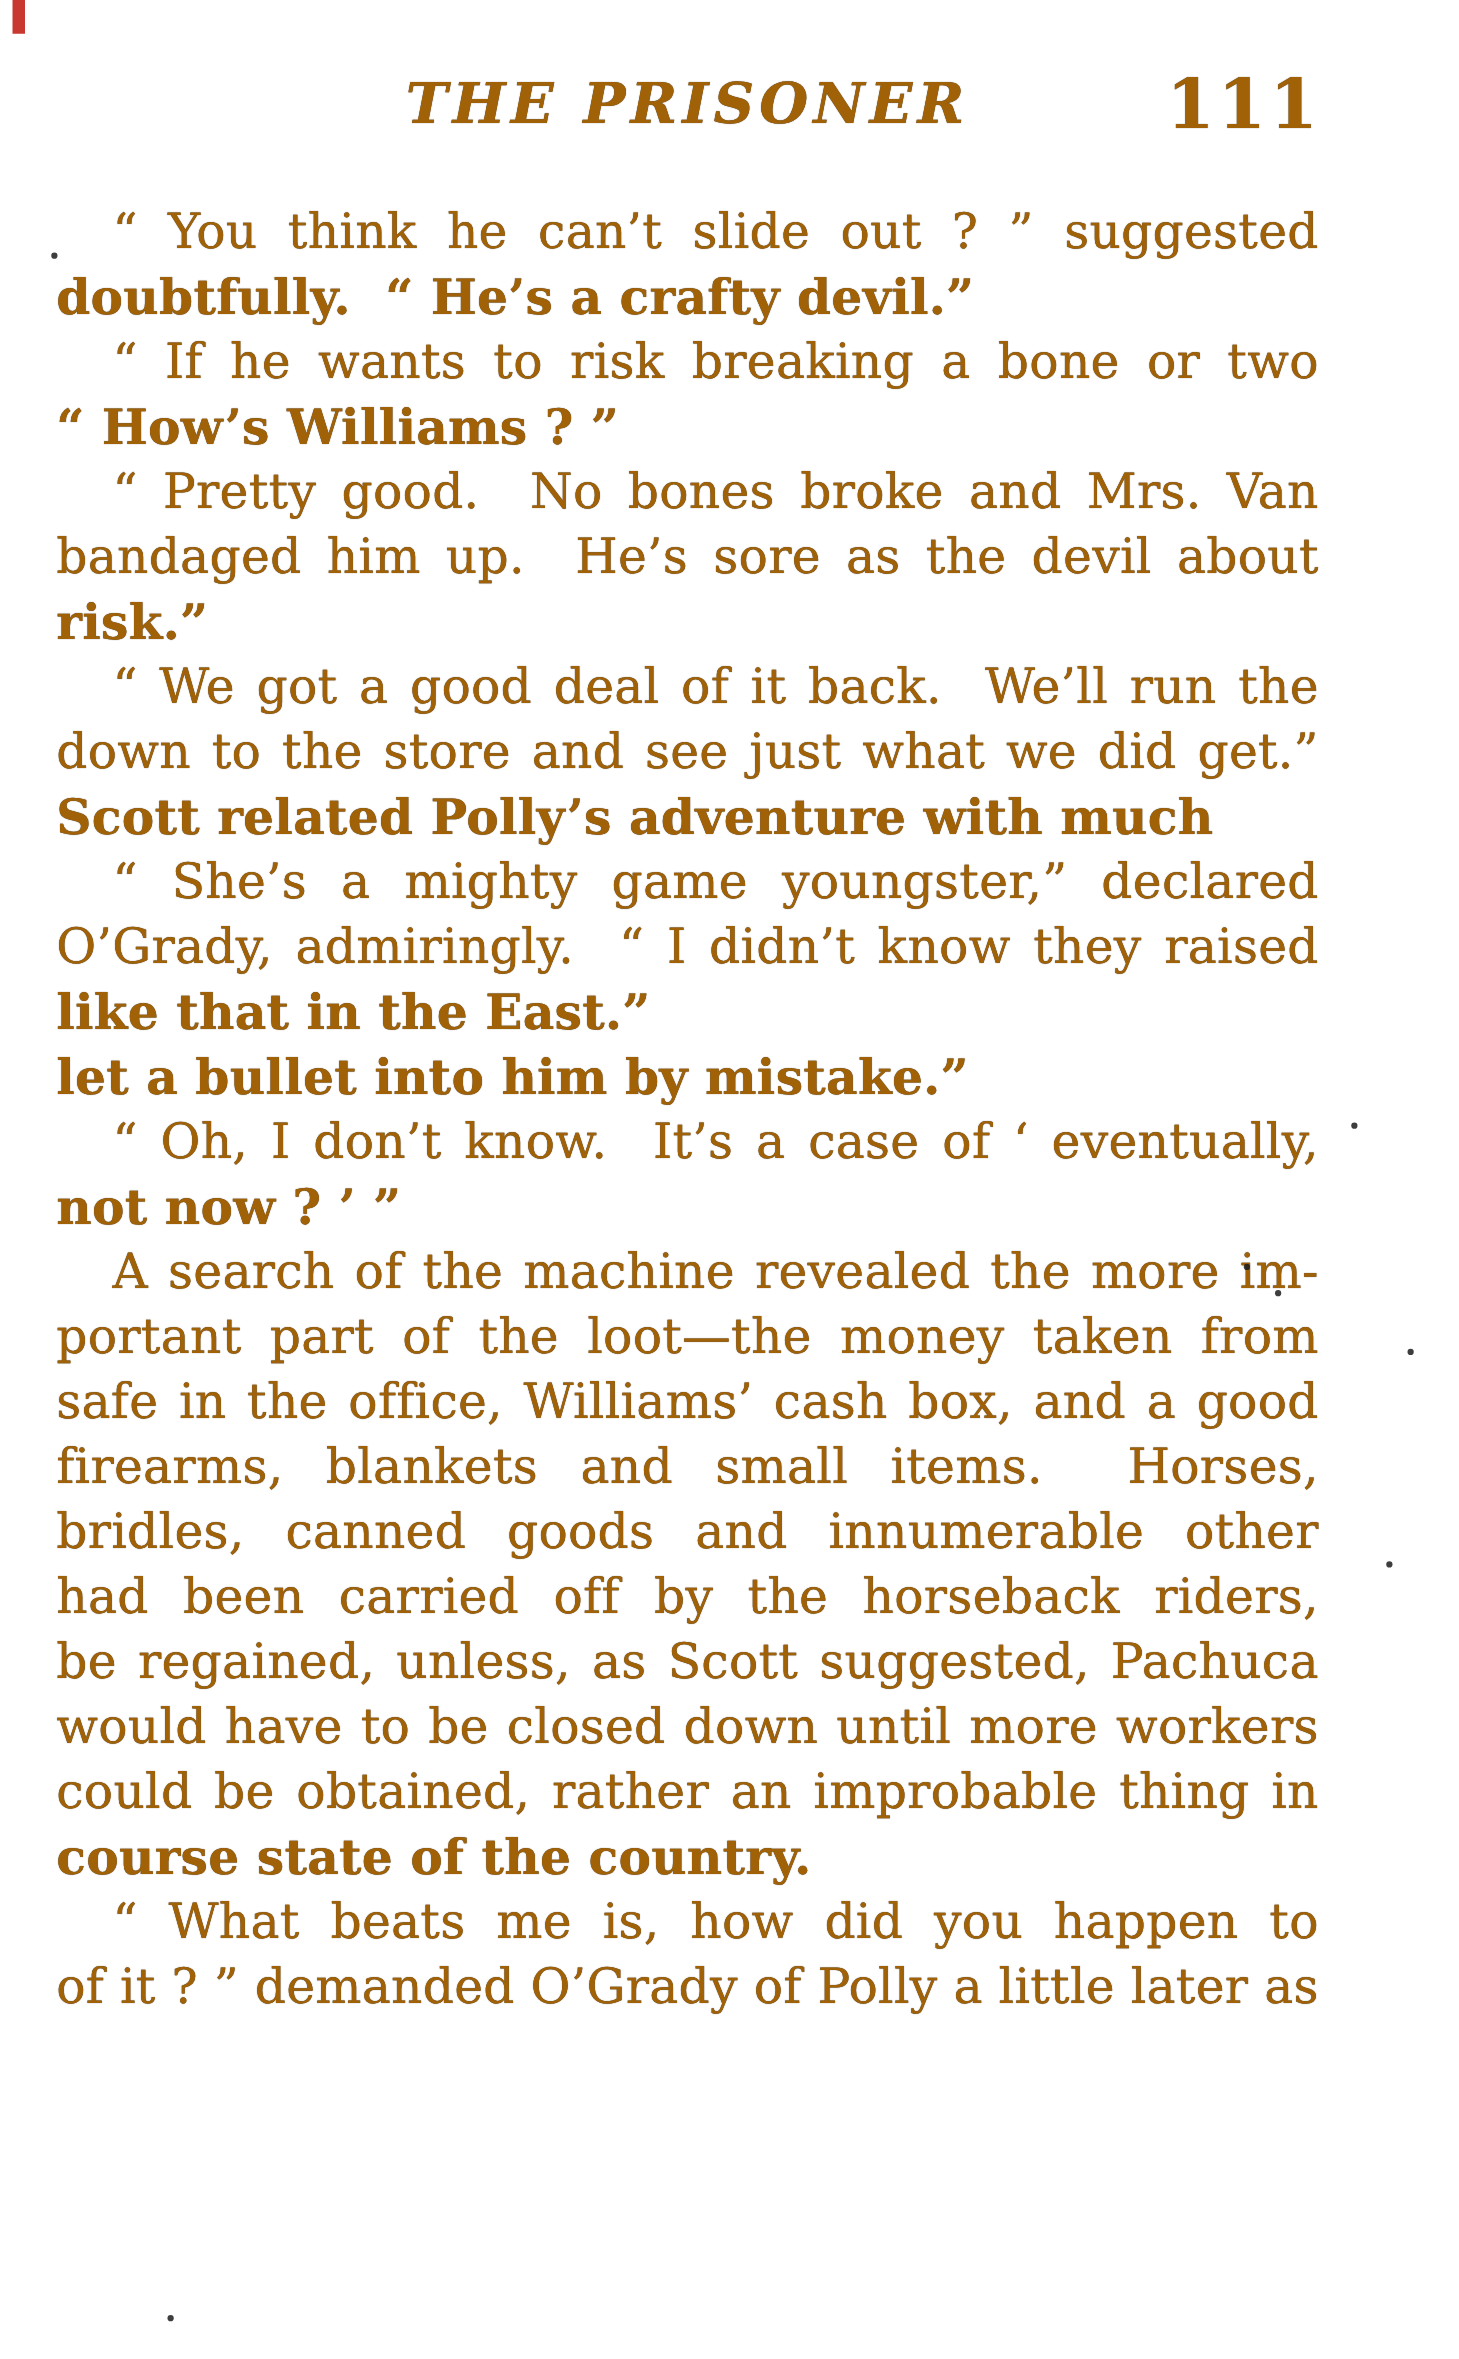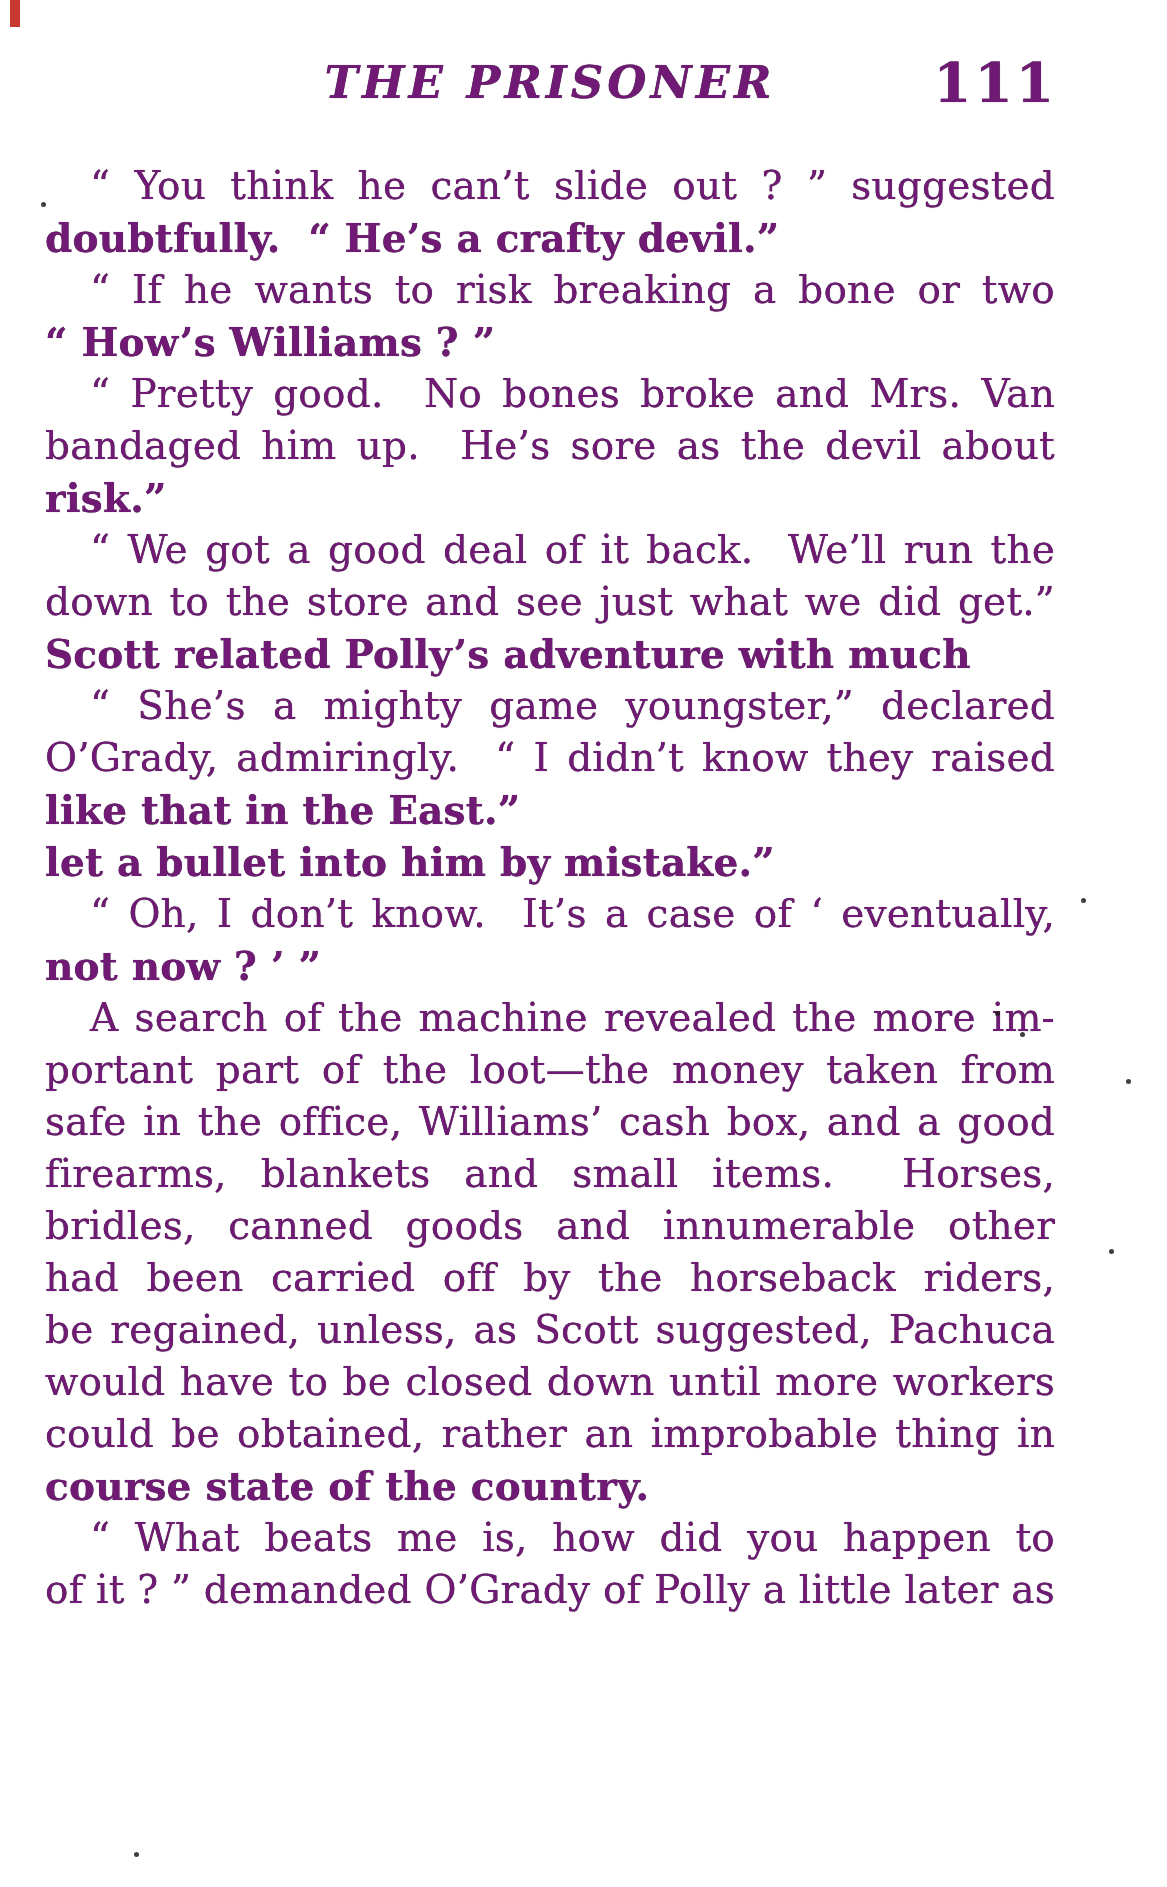--- a/index.html
+++ b/index.html
@@ -2,21 +2,21 @@
 <html><head>
 <meta charset="utf-8">
 <style>
   html, body { margin:0; padding:0; background:#ffffff; }
   .page {
     position:relative;
     width:1167px; height:1887px;
     background:#ffffff;
     overflow:hidden;
     font-family:"DejaVu Serif","Liberation Serif",serif;
-    color:#701a75;
+    color:#a16207;
     text-shadow:0 0 0.7px rgba(0,0,0,0.85);
   }
   .running-head {
     position:absolute;
     top:57px; left:45px; width:1010px; height:52px;
     line-height:52px;
   }
   .head-title {
     display:block;
     text-align:center;

